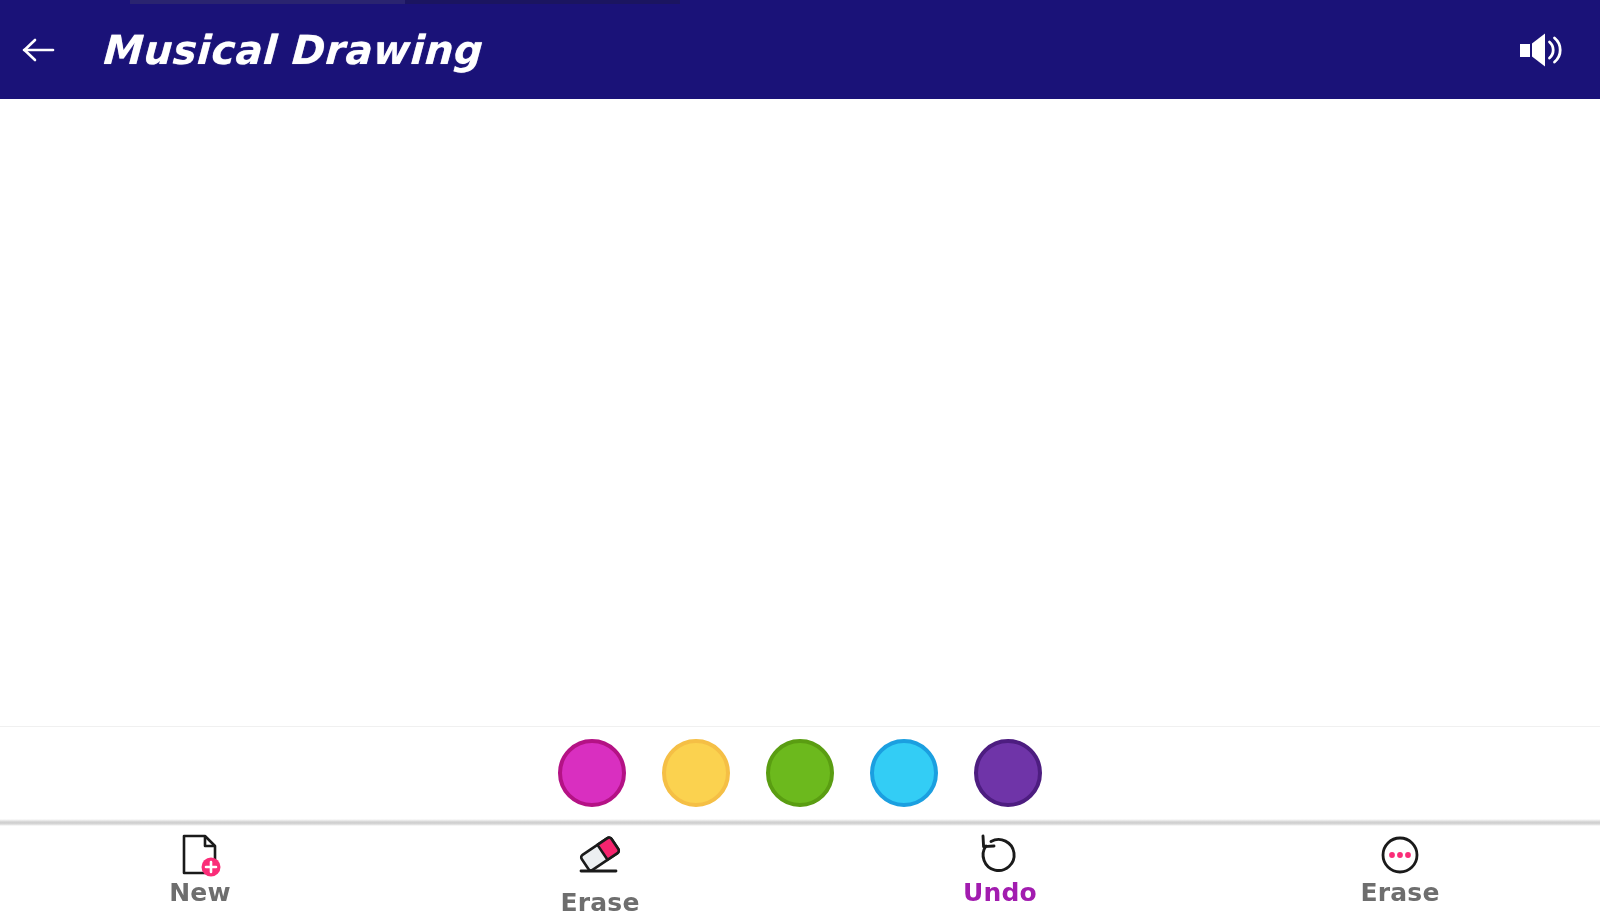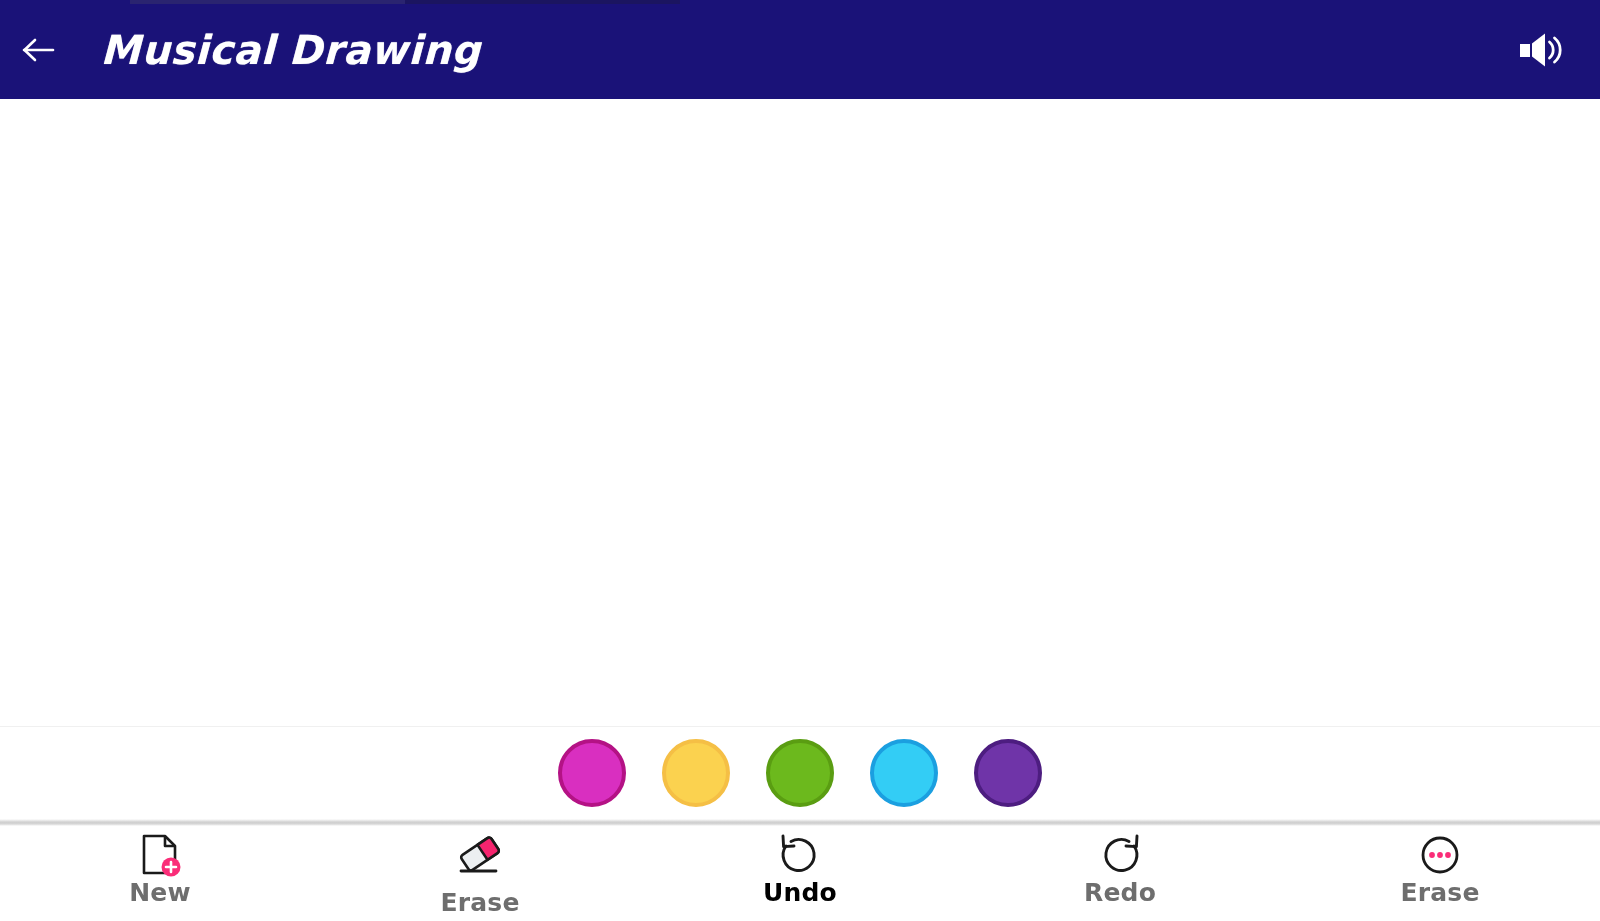--- a/index.html
+++ b/index.html
@@ -220,34 +220,23 @@
       <div class="tool-label" style="color: rgb(110, 110, 110); margin-top: 10px;">Erase</div>
     </div>
 
     <div class="tool">
       <div class="tool-icon">
         <svg width="50" height="46" viewBox="0 0 50 46">
           <path d="M11 14 A15.5 15.5 0 1 0 16 9.5" fill="none" stroke="#1a1a1a" stroke-width="2.9" stroke-linecap="round"></path>
           <path d="M8 4 L8.6 14.6 L19 14" fill="none" stroke="#1a1a1a" stroke-width="2.9" stroke-linecap="round" stroke-linejoin="round"></path>
         </svg>
       </div>
-      <div class="tool-label" style="color: #000000;">Undo</div>
-    </div>
-
-    <div class="tool">
-      <div class="tool-icon">
-        <svg width="50" height="46" viewBox="0 0 50 46">
-          <g transform="translate(50,0) scale(-1,1)">
-            <path d="M11 14 A15.5 15.5 0 1 0 16 9.5" fill="none" stroke="#1a1a1a" stroke-width="2.9" stroke-linecap="round"></path>
-            <path d="M8 4 L8.6 14.6 L19 14" fill="none" stroke="#1a1a1a" stroke-width="2.9" stroke-linecap="round" stroke-linejoin="round"></path>
-          </g>
-        </svg>
-      </div>
-      <div class="tool-label" style="color: rgb(110, 110, 110);">Redo</div>
-    </div>
+      <div class="tool-label" style="color: #a21caf;">Undo</div>
+    </div>
+
 
     <div class="tool">
       <div class="tool-icon">
         <svg width="46" height="46" viewBox="0 0 46 46">
           <circle cx="23" cy="23" r="17" fill="#ffffff" stroke="#1a1a1a" stroke-width="2.8"></circle>
           <circle cx="15" cy="23" r="2.9" fill="#fa2d78"></circle>
           <circle cx="23" cy="23" r="2.9" fill="#fa2d78"></circle>
           <circle cx="31" cy="23" r="2.9" fill="#fa2d78"></circle>
         </svg>
       </div>

